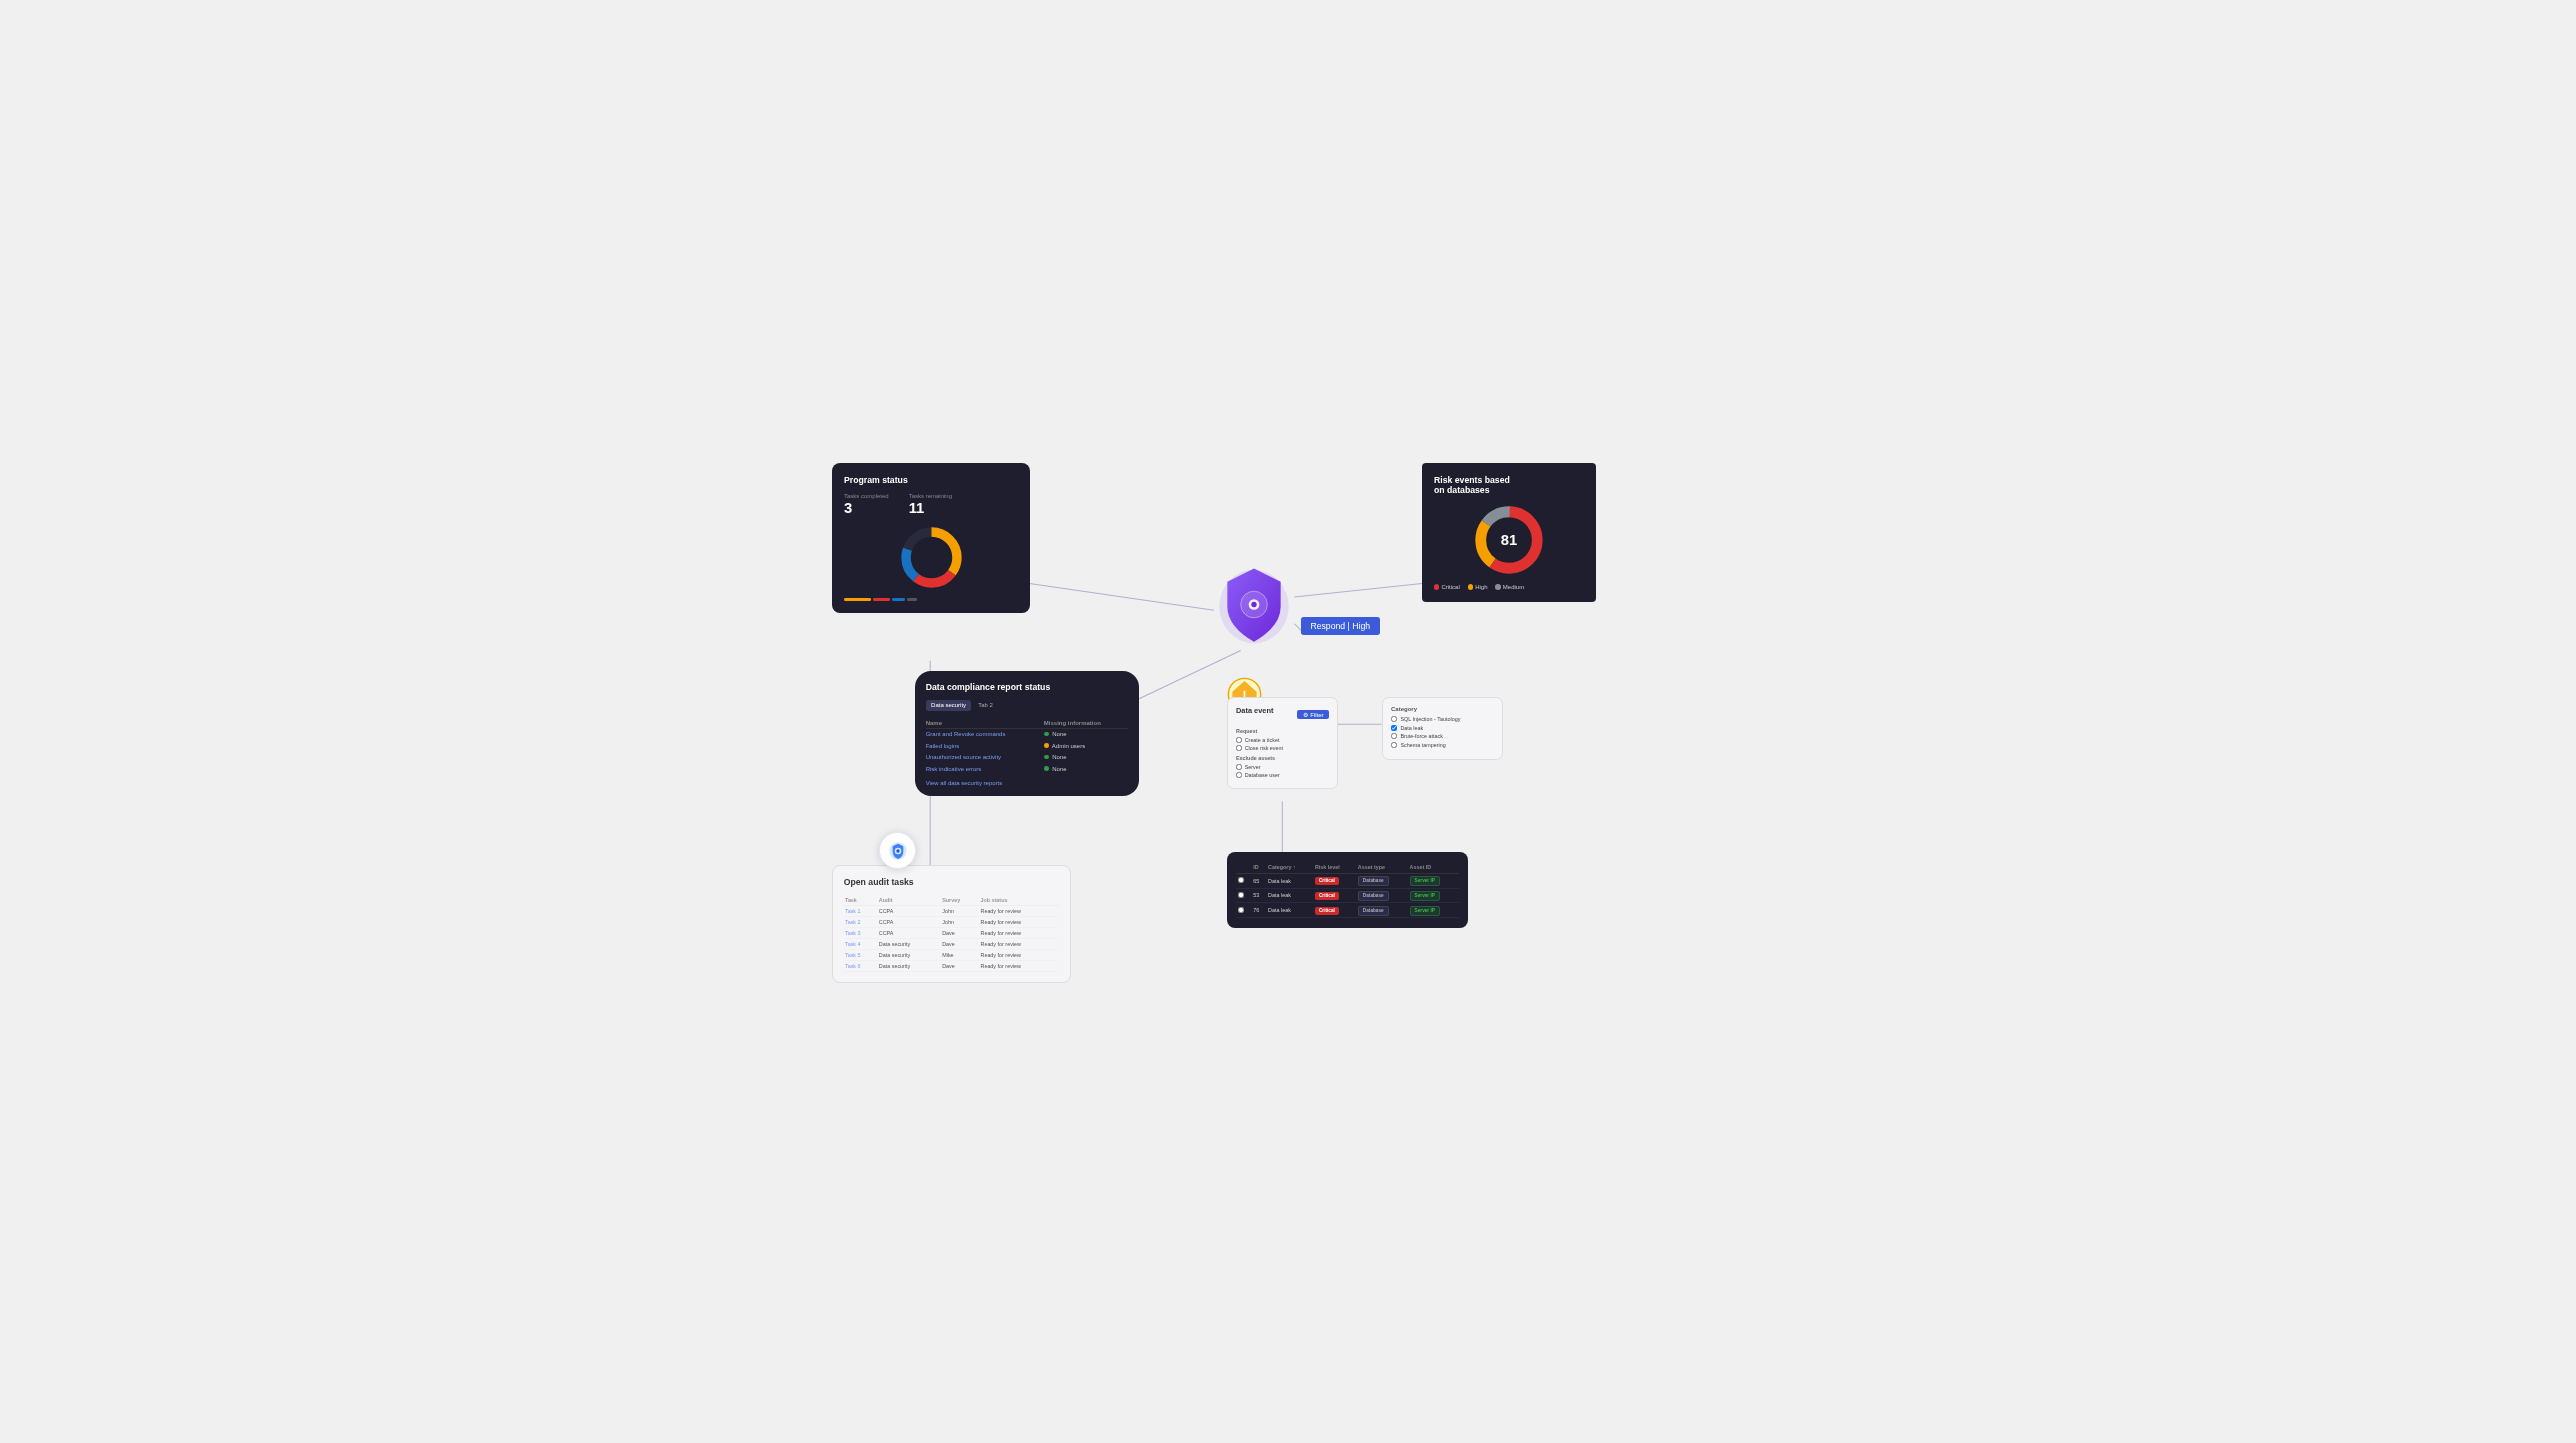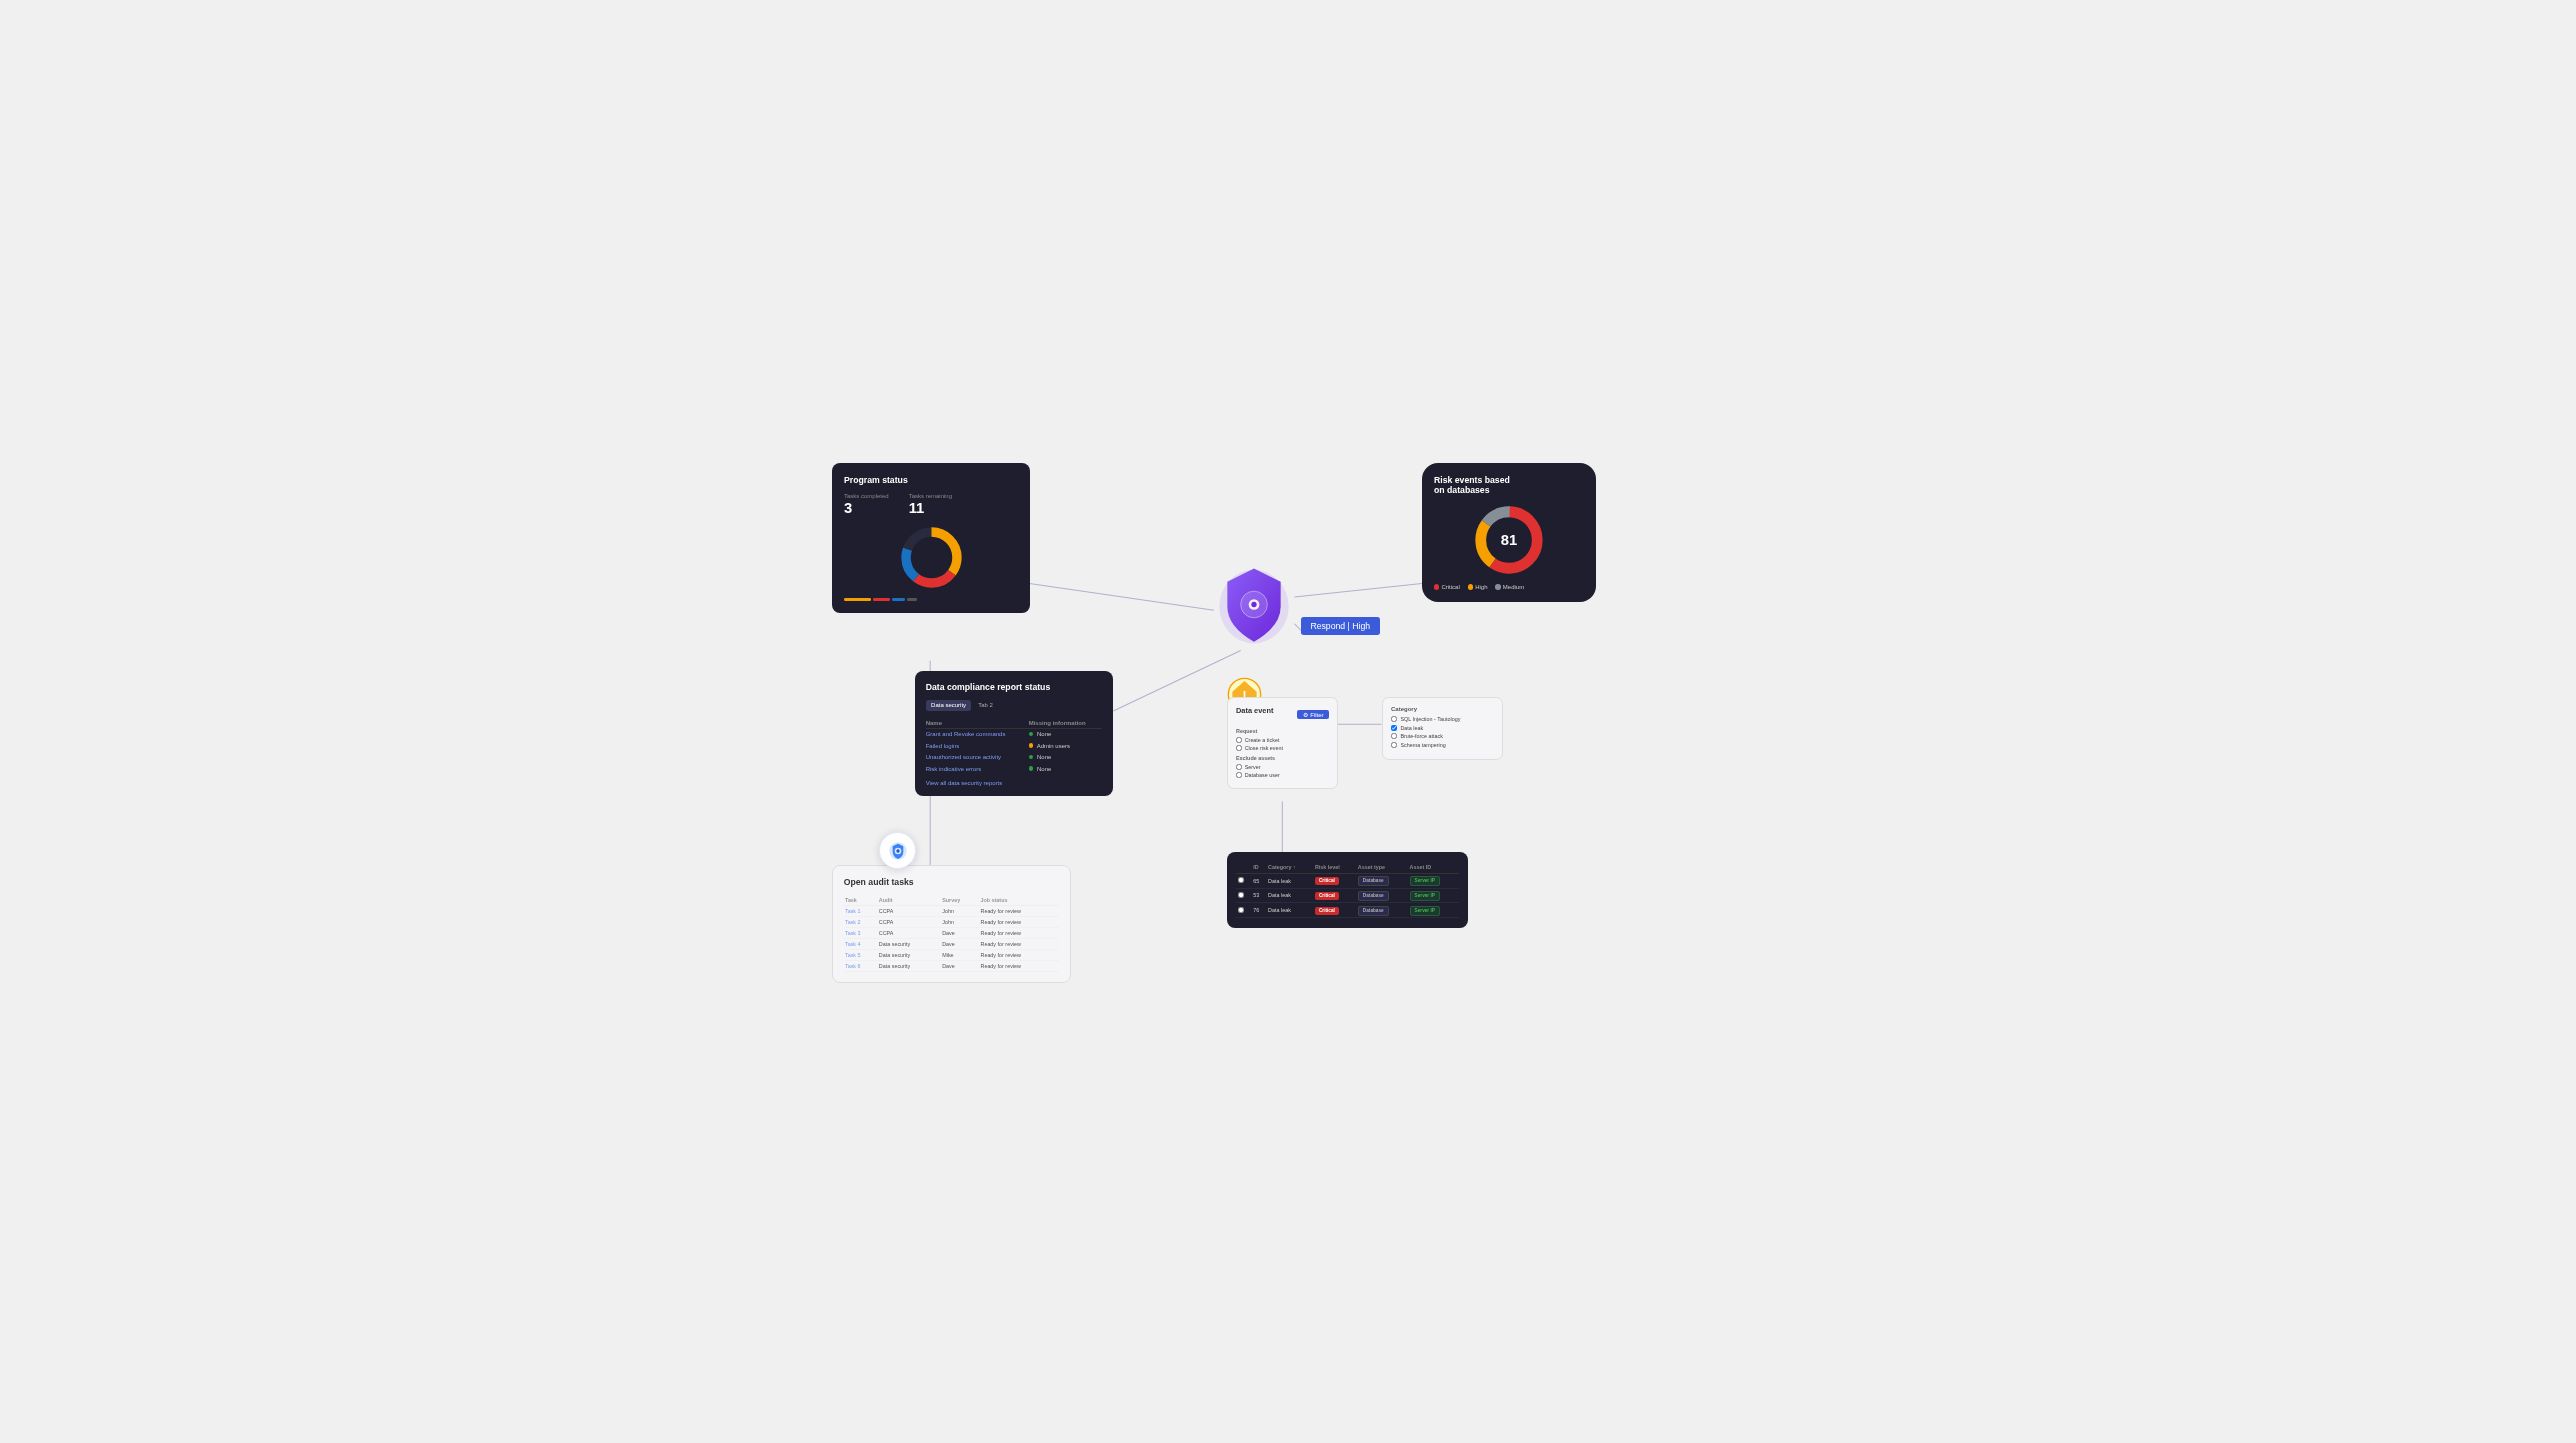--- a/index.html
+++ b/index.html
@@ -122,21 +122,21 @@
       border-radius: 1.3px;
     }
 
     
     .risk-events-card {
       position: absolute;
       top: 463px;
       left: 1422px;
       width: 174px;
       background: #1e1e2e;
-      border-radius: 16px;
+      border-radius: 4px;
       padding: 12px;
       color: white;
     }
 
     .risk-donut-container {
       display: flex;
       justify-content: center;
       margin: 6.7px 0;
       position: relative;
     }
@@ -166,23 +166,23 @@
       display: inline-block;
       margin-right: 2px;
       vertical-align: middle;
     }
 
     
     .data-compliance-card {
       position: absolute;
       top: 671px;
       left: 915px;
-      width: 198px;
+      width: 224px;
       background: #1e1e2e;
-      border-radius: 8px;
+      border-radius: 16px;
       padding: 10.7px;
       color: white;
     }
 
     .tab-bar {
       display: flex;
       gap: 1.3px;
       margin-bottom: 6.7px;
     }
 

